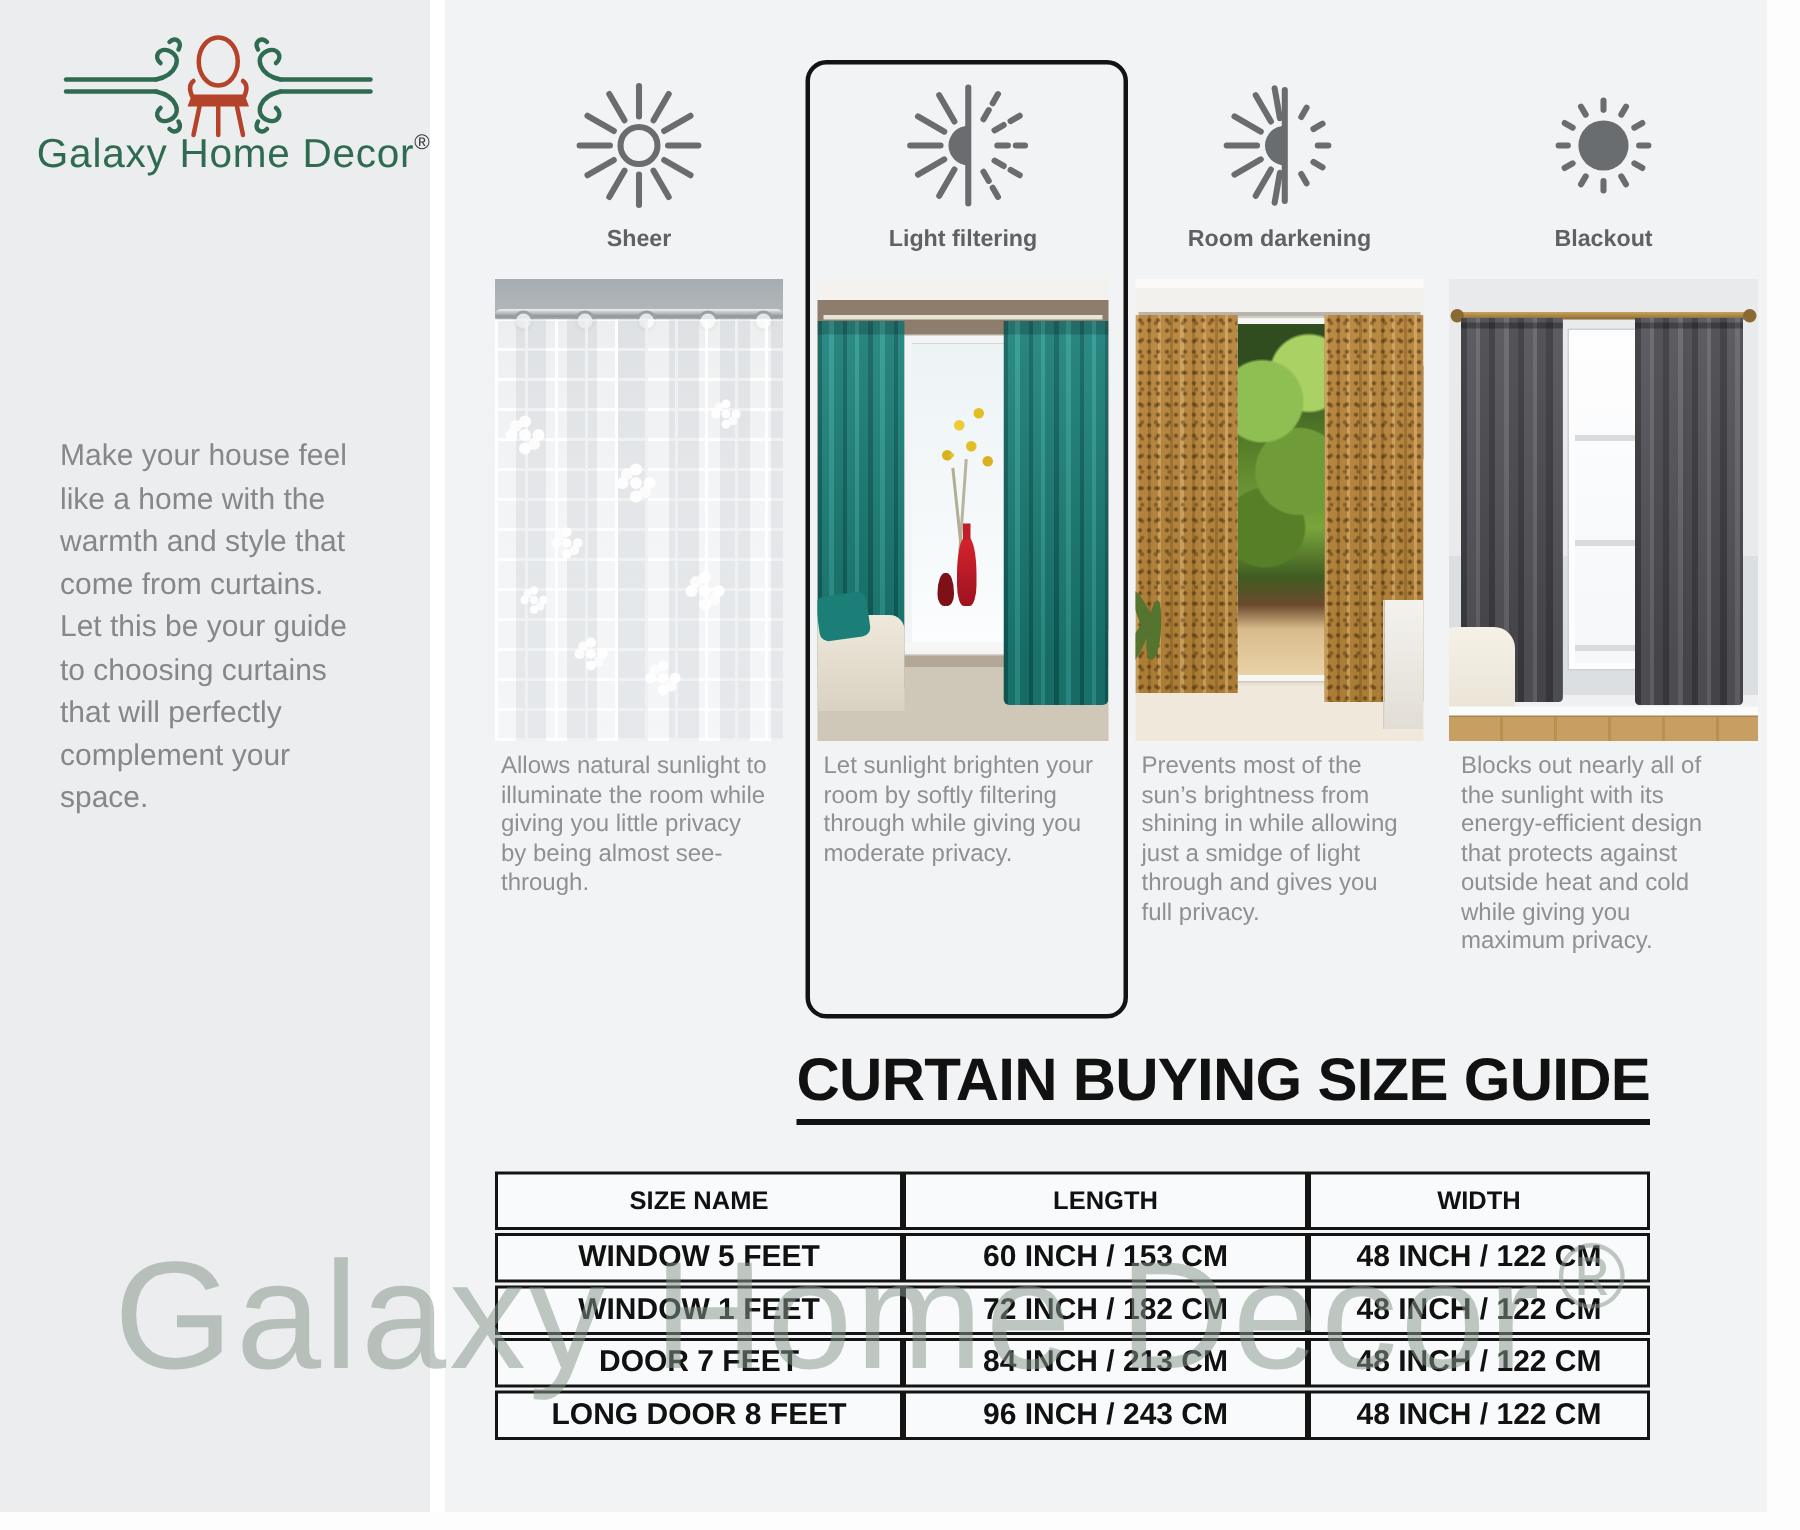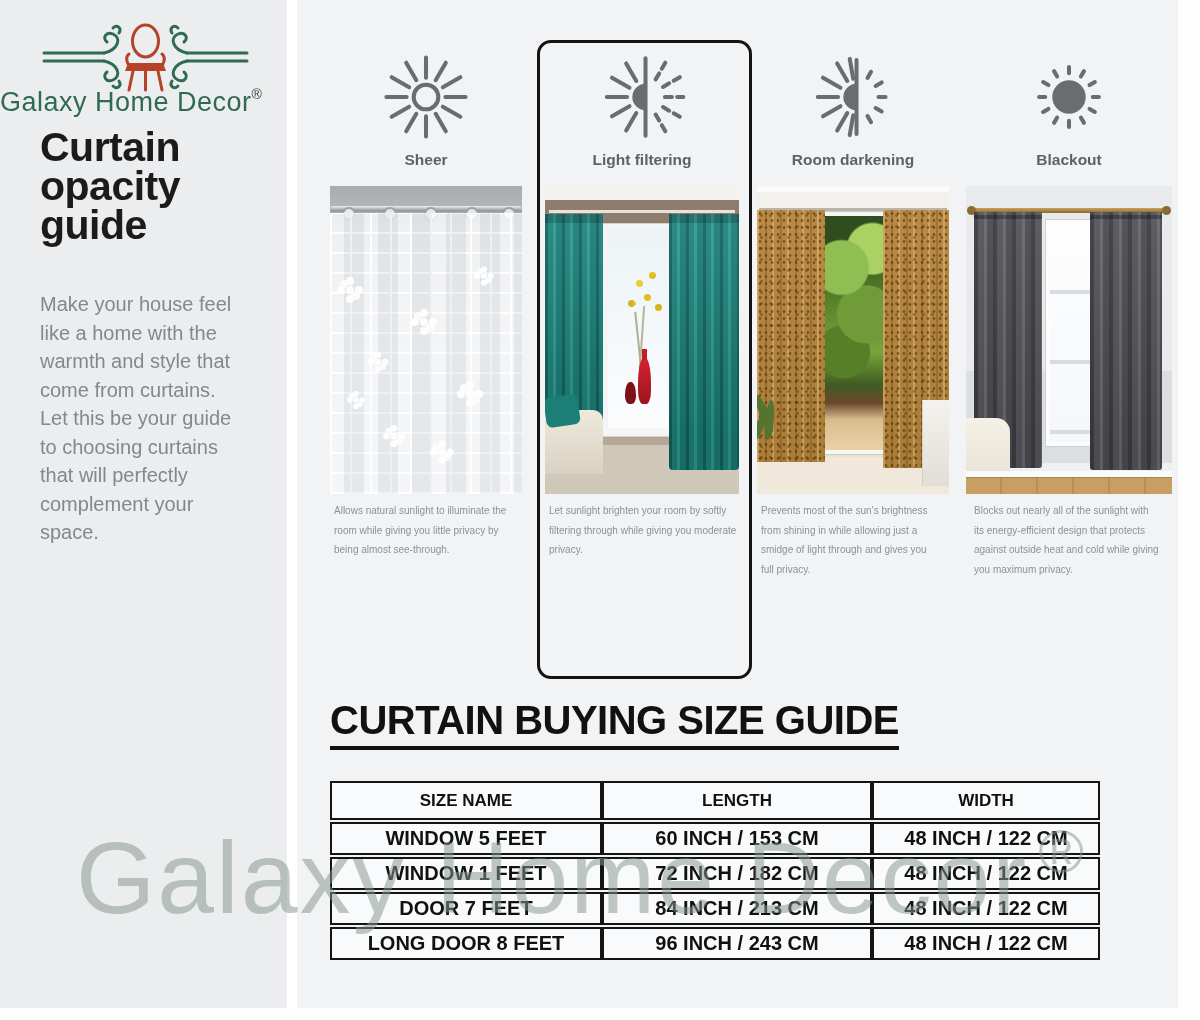--- a/index.html
+++ b/index.html
@@ -5,40 +5,40 @@
   html,body{margin:0;padding:0;}
   body{width:1200px;height:1020px;position:relative;background:#ffffff;
        font-family:"Liberation Sans","DejaVu Sans",sans-serif;overflow:hidden;}
   .page{position:absolute;inset:0;
         background:linear-gradient(90deg,#ecedef 0 287px,#ffffff 287px 297px,#f2f3f5 297px 1178px,#fdfdfd 1178px);}
   .page::after{content:"";position:absolute;left:0;right:0;bottom:0;height:12px;background:#fdfdfd;}
 
   
   .sidebar{position:absolute;left:0;top:0;width:287px;height:700px;}
   .logo{position:absolute;left:38px;top:16px;width:215px;height:80px;}
-  .brand-line{position:absolute;left:0;top:86px;width:287px;text-align:left;
+  .brand-line{position:absolute;left:0;top:86px;width:287px;text-align:right;
               font-size:27px;color:#2f6b51;letter-spacing:.5px;}
   .brand-line sup{font-size:14px;color:#3a3a3a;vertical-align:12px;}
   .page-title{position:absolute;left:40px;top:128px;margin:0;font-size:41px;line-height:39px;
               font-weight:700;color:#1b1b1b;letter-spacing:-.5px;}
   .page-title span{display:block;}
   .intro{position:absolute;left:40px;top:290px;width:208px;margin:0;
          font-size:20px;line-height:28.5px;color:#84888b;}
 
   
   .option{position:absolute;top:45px;height:630px;}
   .opt-icon{position:absolute;top:6px;left:50%;transform:translateX(-50%);width:88px;height:92px;}
   .opt-icon svg{width:100%;height:100%;}
   .ic{stroke:#696d70;stroke-width:4.6;fill:none;stroke-linecap:round;}
   .icf{fill:#696d70;stroke:none;}
   .opt-label{position:absolute;top:106px;left:0;right:0;text-align:center;
              font-size:15.5px;font-weight:700;color:#5e6265;}
   .scene{position:absolute;top:141px;left:0;right:0;height:308px;overflow:hidden;}
   .opt-desc{position:absolute;top:456px;left:4px;margin:0;
-            font-size:10px;line-height:19.5px;color:#8d9194;}
+            font-size:16px;line-height:19.5px;color:#8d9194;}
   .highlight-box{position:absolute;left:537px;top:40px;width:209px;height:633px;
                  border:3.5px solid #131313;border-radius:14px;}
 
   
   .scene-sheer{background:linear-gradient(180deg,#a7acb0 0,#c2c6c9 18%,#d7dadc 45%,#e6e8ea 100%);}
   .sh-rod{position:absolute;top:20px;left:0;right:0;height:8px;border-radius:4px;
           background:linear-gradient(#eff0f1,#8f969b 60%,#b9bec2);}
   .sh-g{position:absolute;top:21px;width:10px;height:10px;border-radius:50%;
         border:2px solid #9aa0a4;background:rgba(255,255,255,.75);}
   .sh-lace{position:absolute;left:0;right:0;top:27px;bottom:0;
@@ -122,21 +122,21 @@
   .bo-cur-l{position:absolute;left:8px;top:26px;width:68px;height:256px;border-radius:0 0 3px 3px;}
   .bo-cur-r{position:absolute;left:124px;top:26px;width:72px;height:258px;border-radius:0 0 3px 3px;}
   .bo-cur-l::before,.bo-cur-r::before{content:"";position:absolute;top:3px;left:0;right:0;height:4px;background:rgba(0,0,0,.28);}
   .bo-chair{position:absolute;left:-10px;top:232px;width:54px;height:72px;border-radius:14px 14px 0 0;
             background:linear-gradient(#f5f1e6,#e7e1d2);}
   .bo-baseboard{position:absolute;left:0;right:0;bottom:16px;height:7px;background:#fafbfb;}
   .bo-floor{position:absolute;left:0;right:0;bottom:0;height:16px;border-top:1px solid #a8854e;
             background:repeating-linear-gradient(90deg,#c89f63 0 34px,#b9914f 34px 36px);}
 
   
-  .table-title{position:absolute;left:330px;top:698px;width:770px;margin:0;text-align:left;}
+  .table-title{position:absolute;left:330px;top:698px;width:770px;margin:0;text-align:right;}
   .table-title span{display:inline-block;font-size:40px;font-weight:800;color:#111;
                     letter-spacing:-.5px;border-bottom:4px solid #111;padding-bottom:3px;}
   table.size-table{position:absolute;left:330px;top:779px;width:770px;table-layout:fixed;
                    border-collapse:separate;border-spacing:0 2px;}
   .size-table th,.size-table td{border:2.3px solid #141414;background:#f9fafb;text-align:center;
                                 color:#111;overflow:hidden;white-space:nowrap;}
   .size-table th{height:33px;font-size:17px;font-weight:700;}
   .size-table td{height:27px;font-size:20px;font-weight:700;}
 
   
@@ -169,25 +169,20 @@
         <ellipse cx="107.5" cy="25" rx="13" ry="16"></ellipse>
         <path d="M91 38 q-4 3 -1 10"></path>
           <path d="M124 38 q4 3 1 10"></path>
         <path d="M95 55 l-4 19"></path>
           <path d="M120 55 l4 19"></path>
           <path d="M107.5 55 v19"></path>
       </g>
       <path d="M90 47 h35 l3 8 h-41 Z" fill="#b5432a"></path>
     </svg>
     <div class="brand-line"><span>Galaxy Home Decor</span><sup>®</sup></div>
-    <h1 class="page-title">
-      <span>Curtain</span>
-      <span>opacity</span>
-      <span>guide</span>
-    </h1>
     <p class="intro">Make your house feel like a home with the warmth and style that come from curtains. Let this be your guide to choosing curtains that will perfectly complement your space.</p>
   </div>
 
   <div class="highlight-box"></div>
 
   <section class="option" style="left:330px;width:192px;">
     <div class="opt-icon">
       <svg viewBox="0 0 100 100">
           <g class="ic">
         <circle cx="50" cy="50" r="14"></circle>

